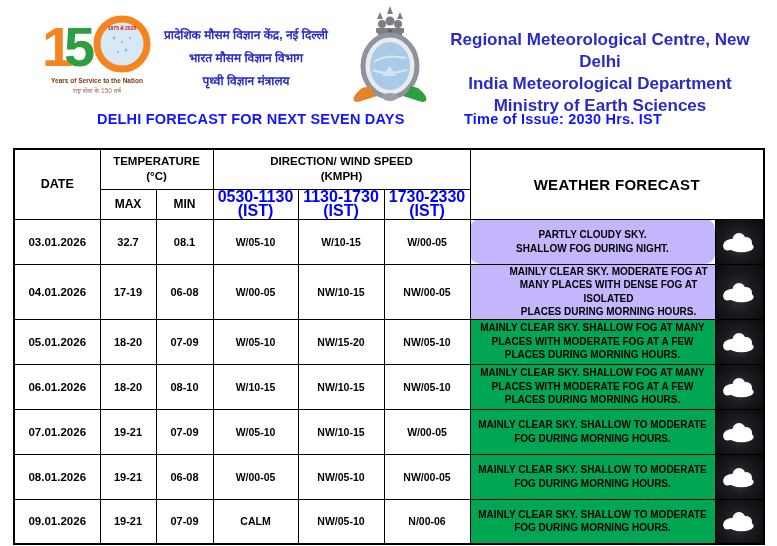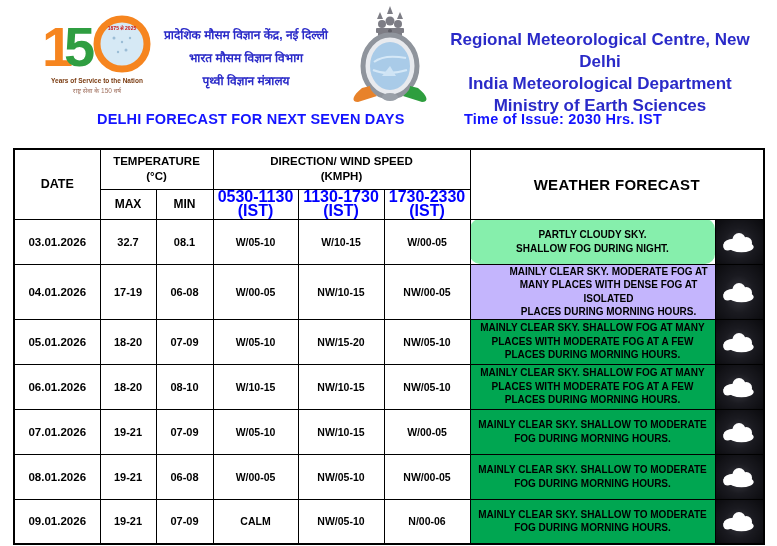--- a/index.html
+++ b/index.html
@@ -165,21 +165,21 @@
     </tr>
   </thead>
   <tbody>
       <tr class="dr">
     <td class="c-date">03.01.2026</td>
     <td class="c-max">32.7</td>
     <td class="c-min">08.1</td>
     <td class="c-wind">W/05-10</td>
     <td class="c-wind">W/10-15</td>
     <td class="c-wind">W/00-05</td>
-    <td class="c-forecast" style="background: #86efac; border-radius: 10px;">PARTLY CLOUDY SKY.
+    <td class="c-forecast" style="background: #c4b5fd; border-radius: 10px;">PARTLY CLOUDY SKY.
 SHALLOW FOG DURING NIGHT.</td>
     <td class="c-icon">
       <svg width="44" height="32" viewBox="0 0 54 38">
         <g fill="#ffffff" filter="url(#soft)">
           <ellipse cx="20" cy="22" rx="12" ry="7"></ellipse>
           <circle cx="27" cy="16" r="8"></circle>
           <circle cx="36" cy="20" r="7"></circle>
           <ellipse cx="30" cy="25" rx="15" ry="6.5"></ellipse>
           <circle cx="13" cy="24" r="5.5"></circle>
         </g>

